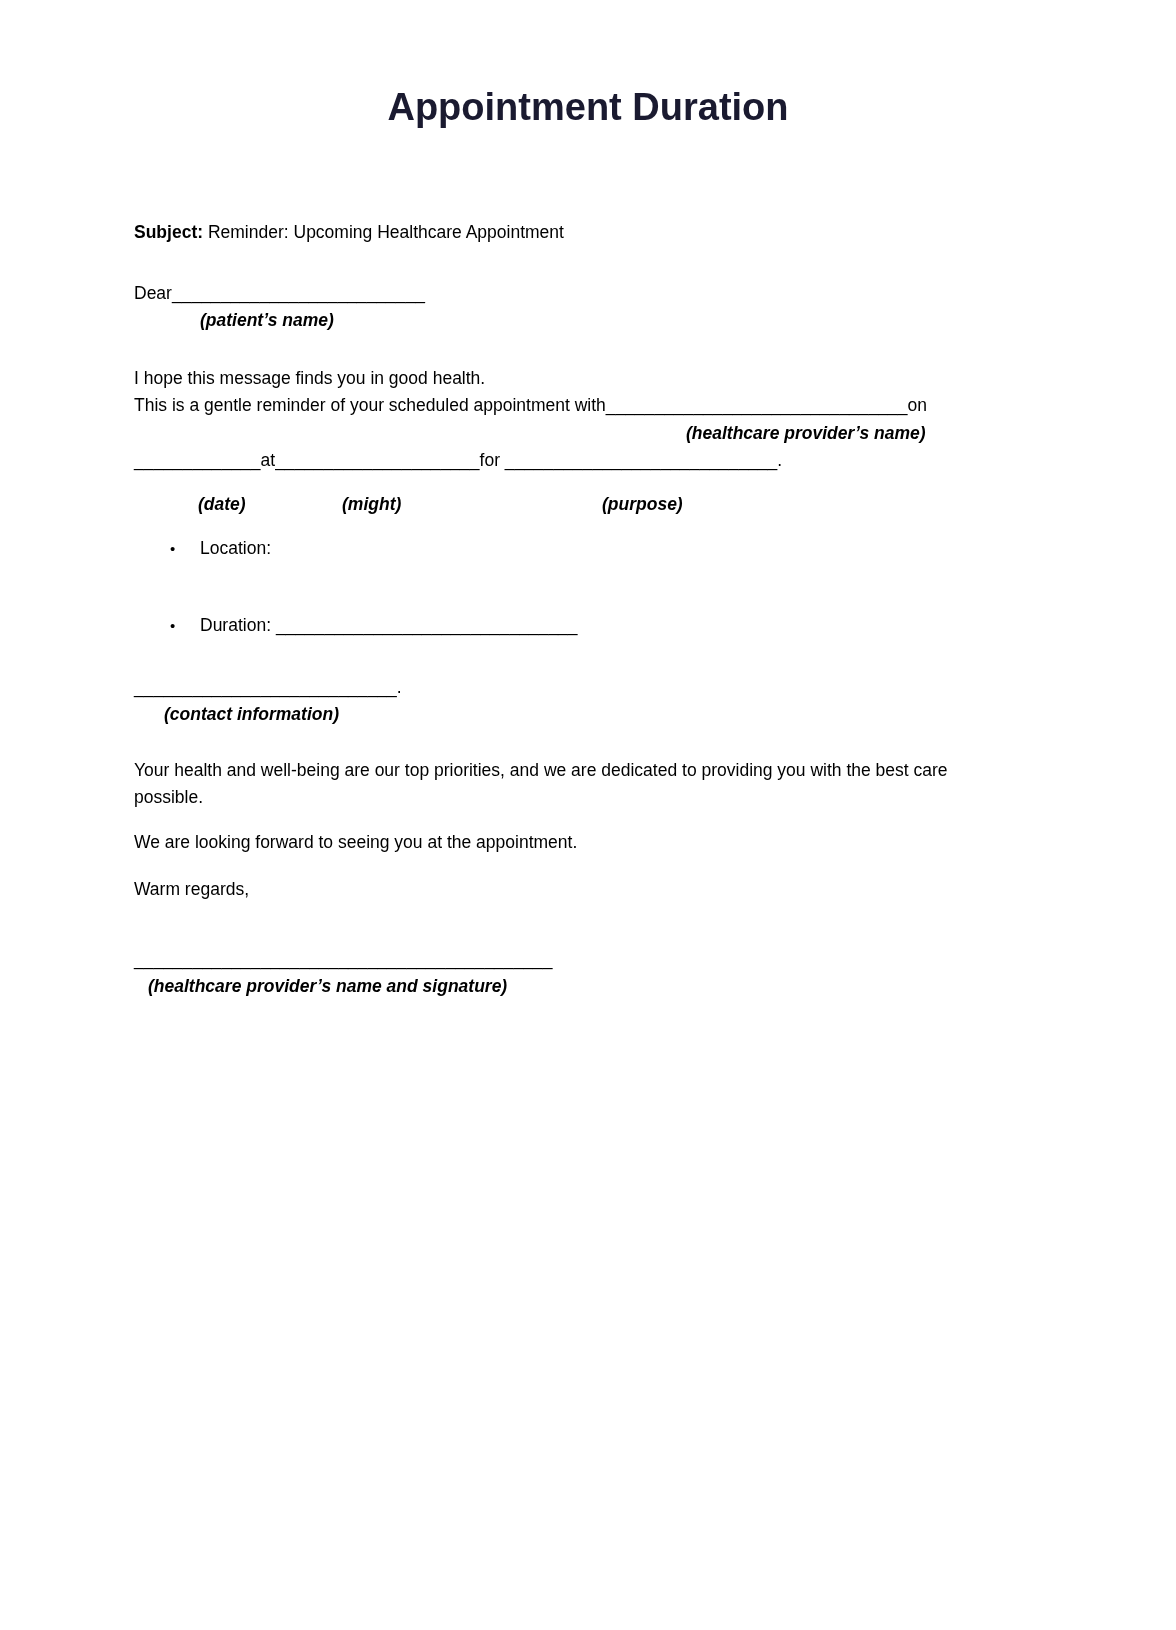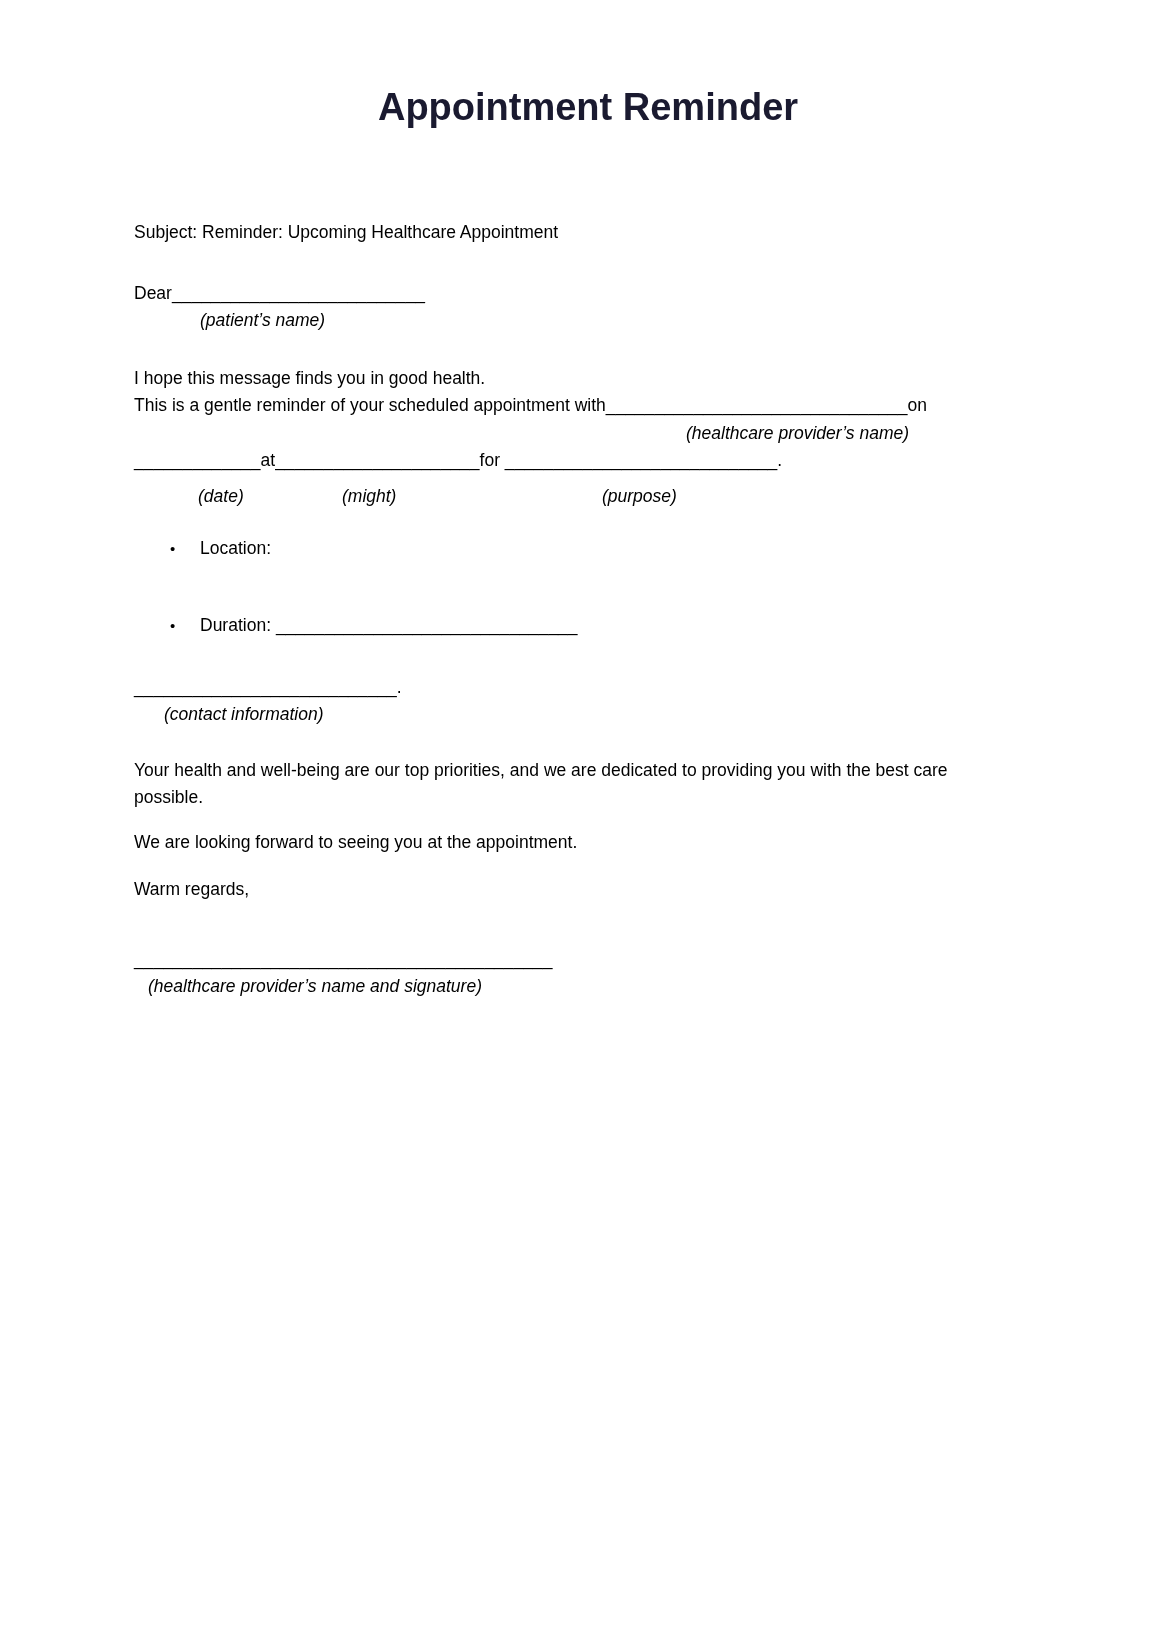--- a/index.html
+++ b/index.html
@@ -23,50 +23,50 @@
     color: #1a1a30;
     letter-spacing: 0px;
     font-family: "Liberation Sans", sans-serif;
   }
   .content {
     margin-left: 134px;
     margin-right: 150px;
     line-height: 27.5px;
   }
   .subject-line { margin-top: 90px; }
-  .subject-line b { font-weight: normal; margin-top: 40px; }
+  .subject-line b { font-weight: bold; margin-top: 40px; }
   .dear-line { margin-top: 33px; white-space: nowrap; }
-  .hint { font-style: italic; }
+  .hint { font-style: italic; font-weight: bold; }
   .patient-hint { margin-left: 66px; }
   .para1 { margin-top: 30px; }
   .nowrap { white-space: nowrap; }
   .provider-hint { margin-left: 552px; }
   .schedule-hints { position: relative; height: 28px; }
-  .schedule-hints .hint { position: absolute; top: 8px; }
+  .schedule-hints .hint { position: absolute; top: 16px; }
   .hint-date { left: 64px; }
   .hint-time { left: 208px; }
   .hint-purpose { left: 468px; }
   .bullet-row { display: flex; align-items: baseline; }
   .bullet-row .bullet { width: 30px; margin-left: 36px; font-size: 15px; }
   .bullet-location { margin-top: 32px; }
   .bullet-duration { margin-top: 50px; }
   .para2 { margin-top: 34px; }
   .contact-hint { margin-left: 30px; }
   .para3 { margin-top: 28px; max-width: 880px; }
   .para4 { margin-top: 17px; }
   .closing { margin-top: 20px; }
   .signature-line { margin-top: 42px; white-space: nowrap; }
   .signature-hint { margin-left: 14px; }
 </style>
 </head>
 <body>
 
 <div class="page">
 
-  <h1 class="doc-title" style="color: rgb(26, 26, 48);">Appointment Reminder</h1>
+  <h1 class="doc-title" style="color: rgb(26, 26, 48);">Appointment Duration</h1>
 
   <div class="content">
 
     <p class="subject-line"><b>Subject:</b><span> Reminder: Upcoming Healthcare Appointment</span></p>
 
     <p class="dear-line"><span>Dear</span><span>__________________________</span></p>
     <div class="hint patient-hint">(patient’s name)</div>
 
     <div class="para1">
       <div>I hope this message finds you in good health.</div>

